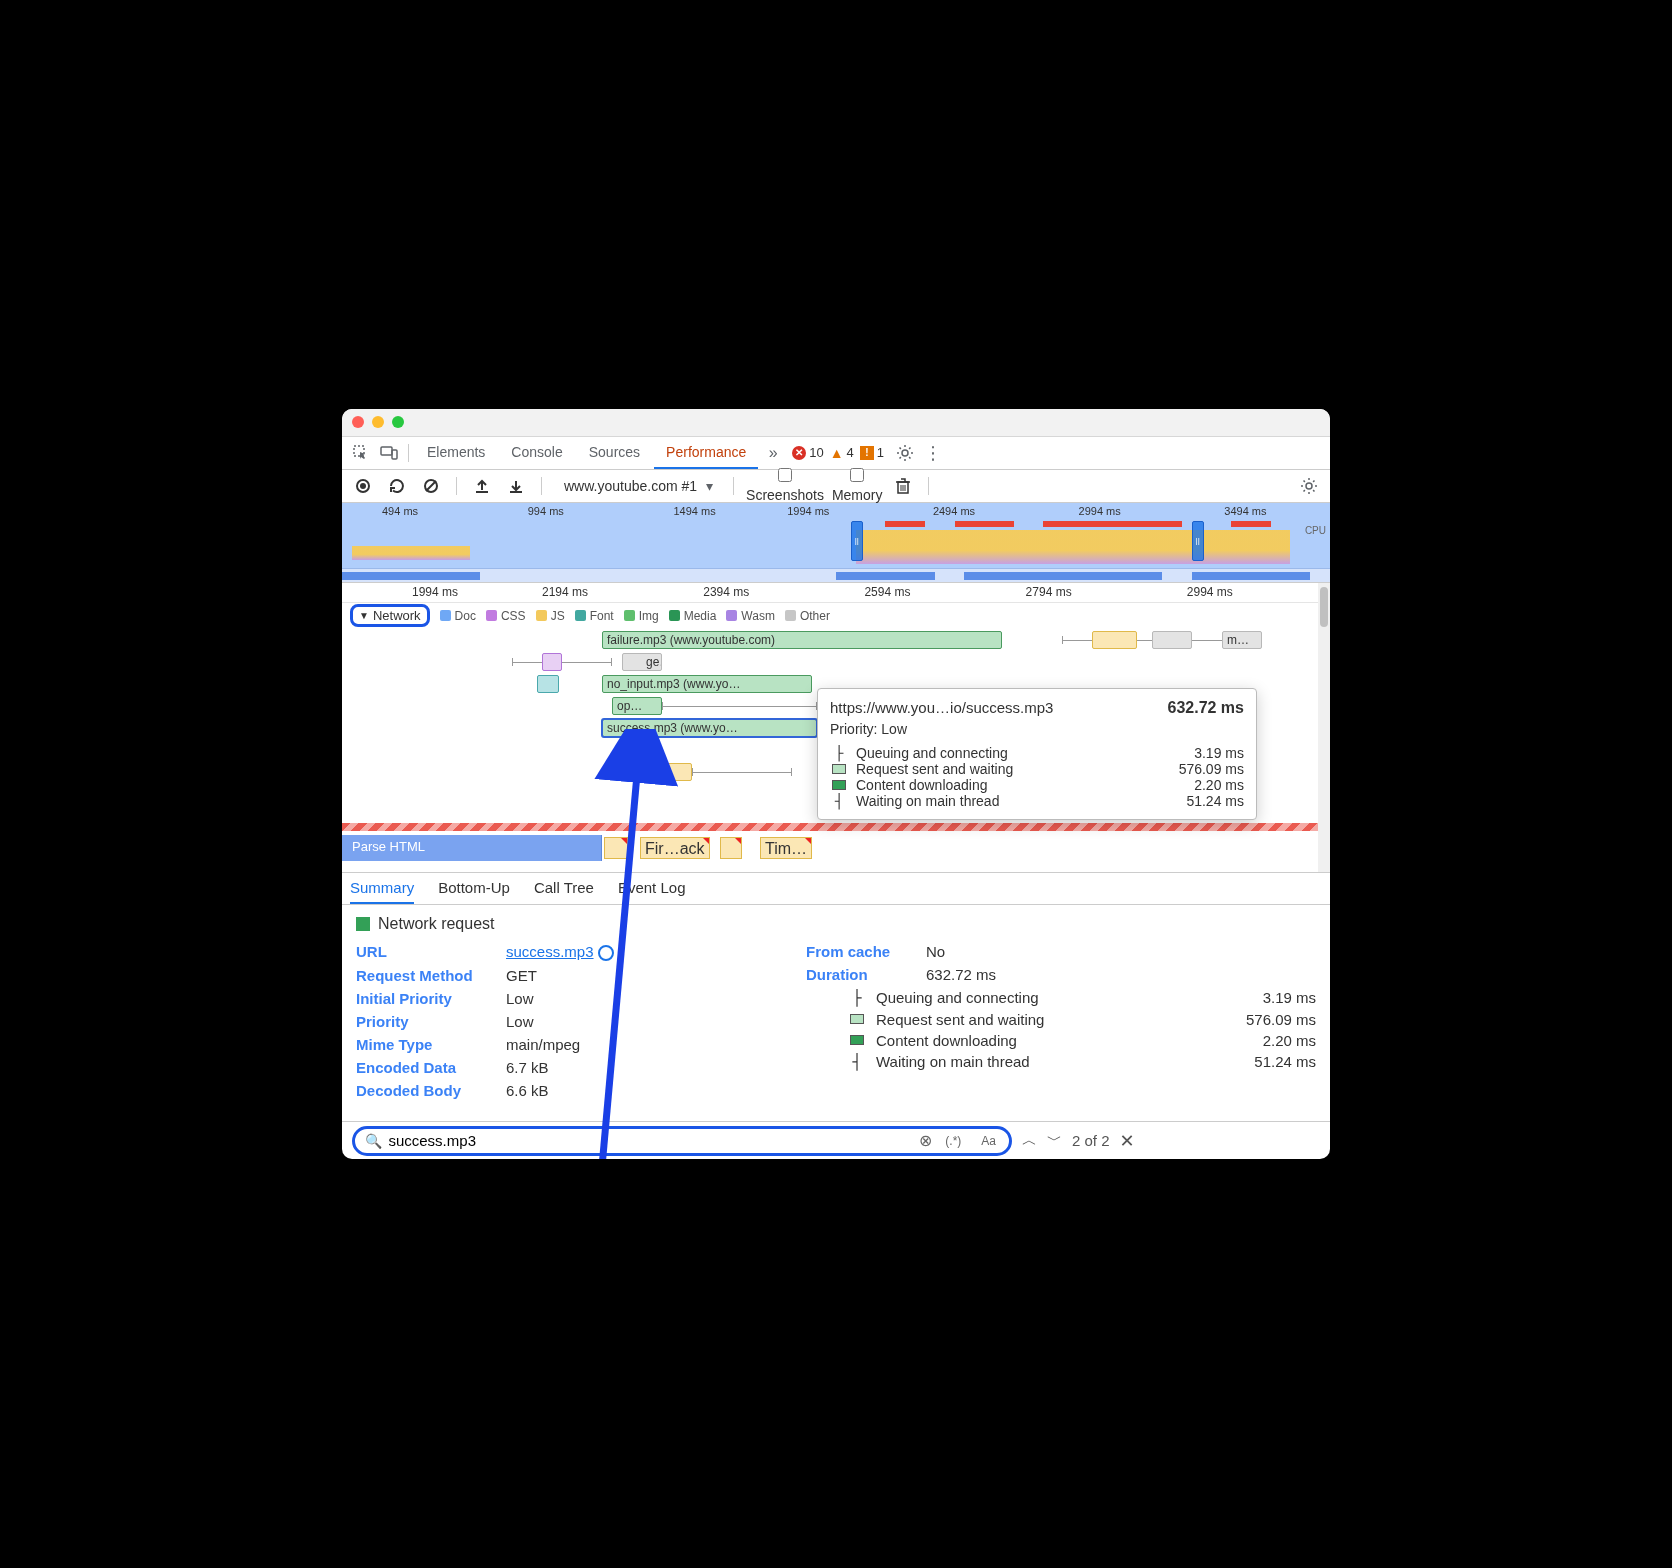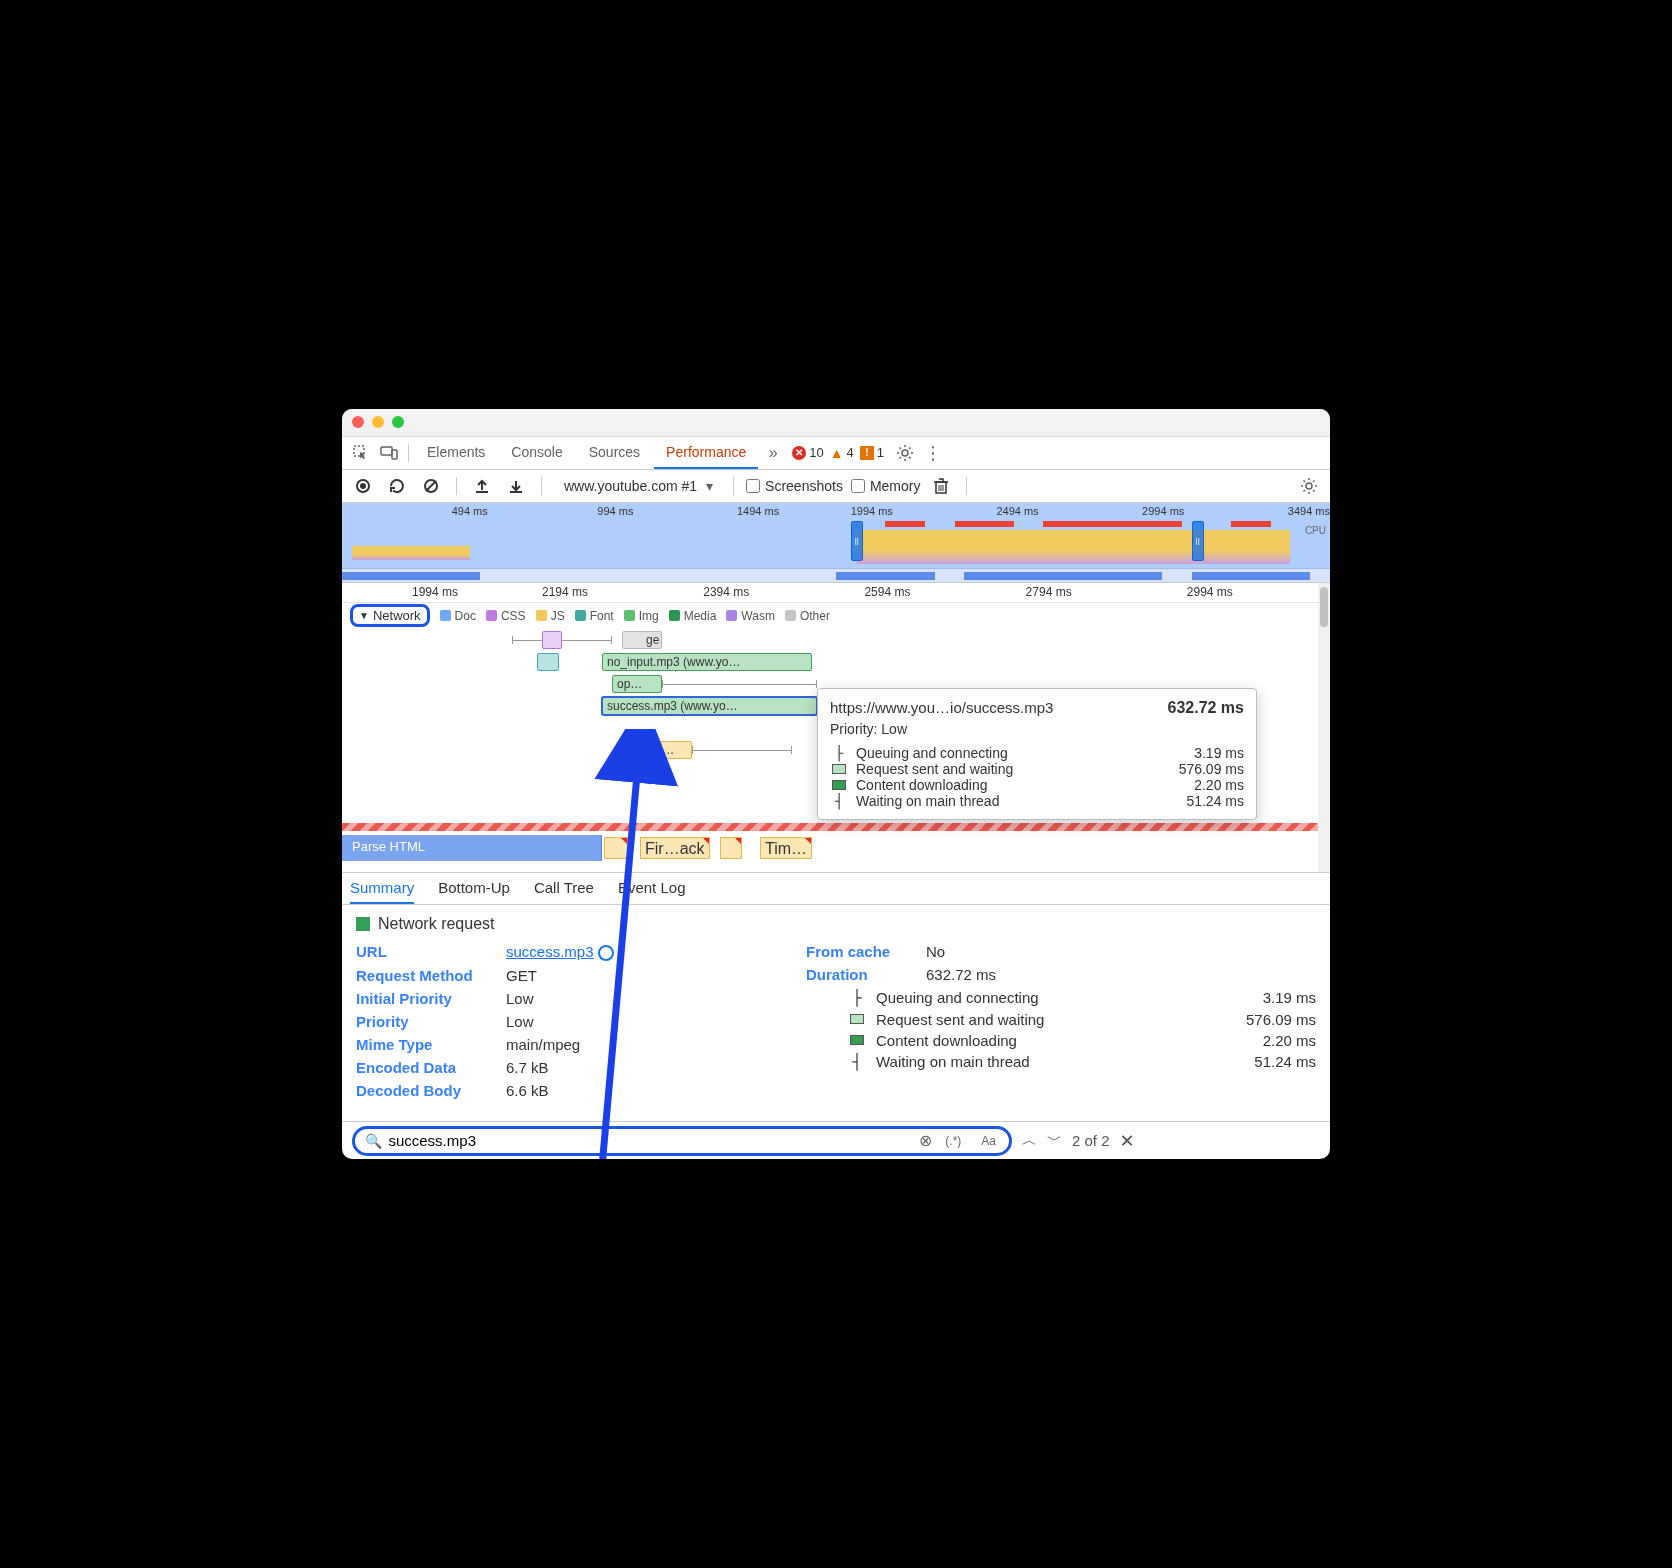--- a/index.html
+++ b/index.html
@@ -20,26 +20,26 @@
   .main-tab.active { color: #c2410c; border-bottom-color: #1a73e8; }
   .badge-group { display: flex; align-items: center; gap: 6px; margin-left: 4px; }
   .badge { display: flex; align-items: center; gap: 3px; font-size: 13px; }
   .badge .dot { width: 14px; height: 14px; border-radius: 50%; display: flex; align-items: center; justify-content: center; color: #fff; font-size: 10px; font-weight: 700; }
 
   
   .perf-bar { height: 33px; border-bottom: 1px solid #ccc; display: flex; align-items: center; padding: 0 8px; gap: 8px; }
   .sep { width: 1px; height: 18px; background: #ccc; margin: 0 4px; }
   .perf-select { height: 24px; padding: 0 24px 0 10px; border: none; background: transparent; font-size: 14px; color: #333; border-radius: 4px; position: relative; display:flex; align-items:center; }
   .perf-select::after { content: "▾"; position: absolute; right: 8px; color: #5f6368; }
-  .chk { display: flex; align-items: center; gap: 5px; font-size: 14px; color: #333; }
+  .chk { display: flex; align-items: center; gap: 5px; font-size: 14px; color: #333; flex-direction: column; }
   .chk input { width: 14px; height: 14px; accent-color: #1a73e8; }
 
   
   .overview { height: 80px; background: #b0cefb; border-bottom: 1px solid #ccc; position: relative; overflow: hidden; }
-  .ov-ticks { position: absolute; top: 2px; left: 0; right: 0; height: 16px; display: flex; text-align: right; }
+  .ov-ticks { position: absolute; top: 2px; left: 0; right: 0; height: 16px; display: flex; }
   .ov-tick { flex: 1; font-size: 11px; color: #333; padding-left: 40px; }
   .ov-handle { position: absolute; top: 18px; width: 12px; height: 40px; background: rgba(26,115,232,.8); border: 1px solid #1a60cc; border-radius: 2px; display:flex; align-items:center; justify-content:center; color:#fff; font-size:8px; }
   .ov-redbar { position: absolute; top: 18px; height: 6px; background: #ea4335; }
   .ov-flame { position: absolute; bottom: 18px; height: 28px; background: linear-gradient(180deg, #f9cb4f 0%, #f9cb4f 60%, #c99be0 100%); opacity: .9; }
   .ov-netbar { position: absolute; bottom: 0; left: 0; right: 0; height: 14px; background: #d6e3fb; border-top: 1px solid #9bb9ea; }
   .ov-netseg { position: absolute; top: 3px; height: 8px; background: #5b8de8; }
   .ov-label { position: absolute; right: 4px; font-size: 10px; color: #666; }
 
   
   .flame { position: relative; height: 290px; background: #fff; border-bottom: 1px solid #ccc; overflow: hidden; }
@@ -314,20 +314,27 @@
               <i class="lg-sw" style="background:#a884e3"></i>
               <span>Wasm</span>
             </span>
           <span>
               <i class="lg-sw" style="background:#c6c6c6"></i>
               <span>Other</span>
             </span>
         </div>
       </div>
       <div class="net-rows">
+        <div class="net-row">
+          <div class="net-whisker" style="left:720px;width:200px;"></div>
+          <div class="net-bar js" style="left:750px;width:45px;"></div>
+          <div class="net-bar other" style="left:810px;width:40px;"></div>
+          <div class="net-bar" style="left:260px;width:400px;">failure.mp3 (www.youtube.com)</div>
+          <div class="net-bar other" style="left:880px;width:40px;">m…</div>
+        </div>
         <div class="net-row">
           <div class="net-whisker" style="left:170px;width:100px;"></div>
           <div class="net-bar css" style="left:200px;width:20px;"></div>
           <div class="net-bar other" style="left:280px;width:40px;padding-left:23px;">ge…</div>
         </div>
         <div class="net-row">
           <div class="net-bar font" style="left:195px;width:22px;"></div>
           <div class="net-bar" style="left:260px;width:210px;">no_input.mp3 (www.yo…</div>
         </div>
         <div class="net-row">

